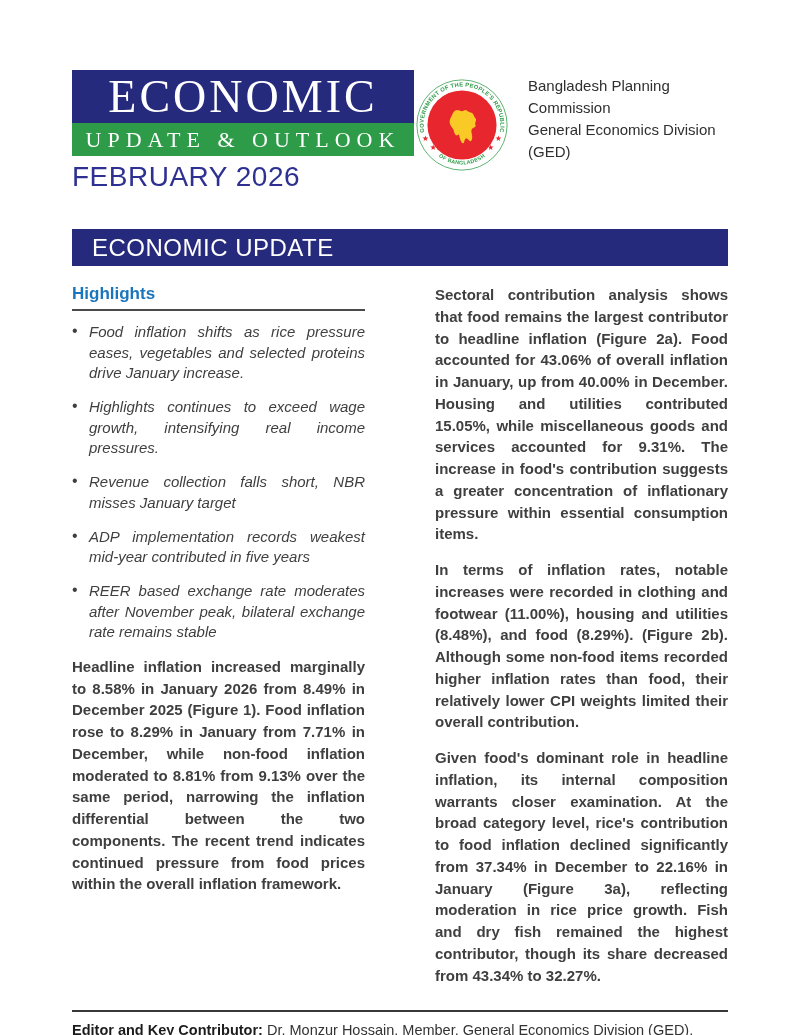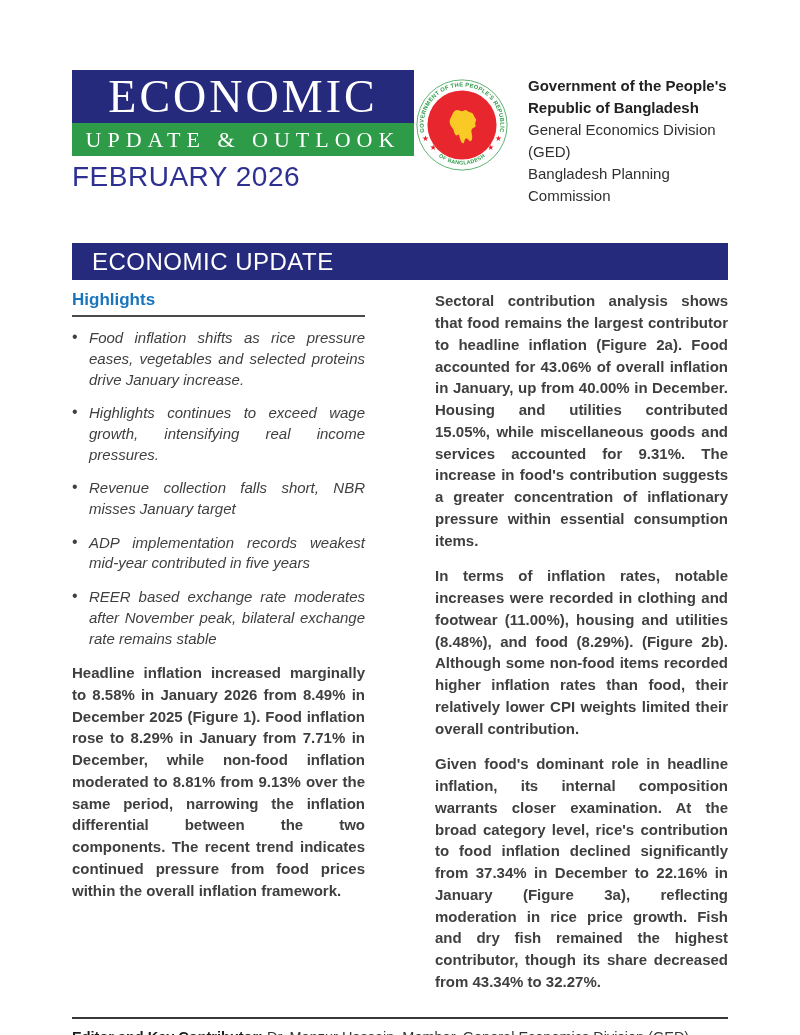--- a/index.html
+++ b/index.html
@@ -34,21 +34,21 @@
   .org-bold { font-weight: bold; color: #222; }
 
   
   .section-banner {
     margin-top: 36px; height: 37px; background: var(--navy, #262a7d);
     color: #fff; font-size: 24px; letter-spacing: 0.5px;
     display: flex; align-items: center; padding-left: 20px;
   }
 
   
-  .columns { display: flex; gap: 70px; margin-top: 10px; }
+  .columns { display: flex; gap: 70px; margin-top: 18px; }
   .col { width: 305px; }
   .highlights-title { font-size: 17px; font-weight: bold; color: var(--heading-blue, #1b75bc); }
   .hl-rule { border: none; border-top: 2px solid #4a4a4a; margin: 5px 0 11px 0; }
   .hl-list { list-style: none; }
   .hl-item { display: flex; margin-bottom: 13px; }
   .hl-marker { width: 17px; flex: 0 0 auto; font-style: normal; }
   .hl-text { font-style: italic; font-size: 15px; line-height: 1.38; text-align: justify; }
   .article-heading {
     margin-top: 17px; font-size: 16.5px; font-weight: bold; line-height: 1.45;
     color: var(--heading-blue, #1b75bc); text-align: justify;
@@ -93,23 +93,22 @@
           <text class="ring-text" font-size="5.5" letter-spacing="0.3">
             <textPath href="#arcBottom" startOffset="50%" text-anchor="middle">OF BANGLADESH</textPath>
           </text>
           <text x="-38" y="17" font-size="8" fill="#e8262d" text-anchor="middle">★</text>
           <text x="-30" y="26" font-size="8" fill="#e8262d" text-anchor="middle">★</text>
           <text x="38" y="17" font-size="8" fill="#e8262d" text-anchor="middle">★</text>
           <text x="30" y="26" font-size="8" fill="#e8262d" text-anchor="middle">★</text>
         </svg>
       </div>
       <div class="org">
-        <div class="org-bold">Government of the People's Republic of Bangladesh</div>
+        <div class="org-rest">Bangladesh Planning Commission</div>
         <div class="org-rest">General Economics Division (GED)</div>
-        <div class="org-rest">Bangladesh Planning Commission</div>
       </div>
     </div>
   </header>
 
   <div class="section-banner">
     <span>ECONOMIC UPDATE</span>
   </div>
 
   <div class="columns">
     <div class="col col-left">

